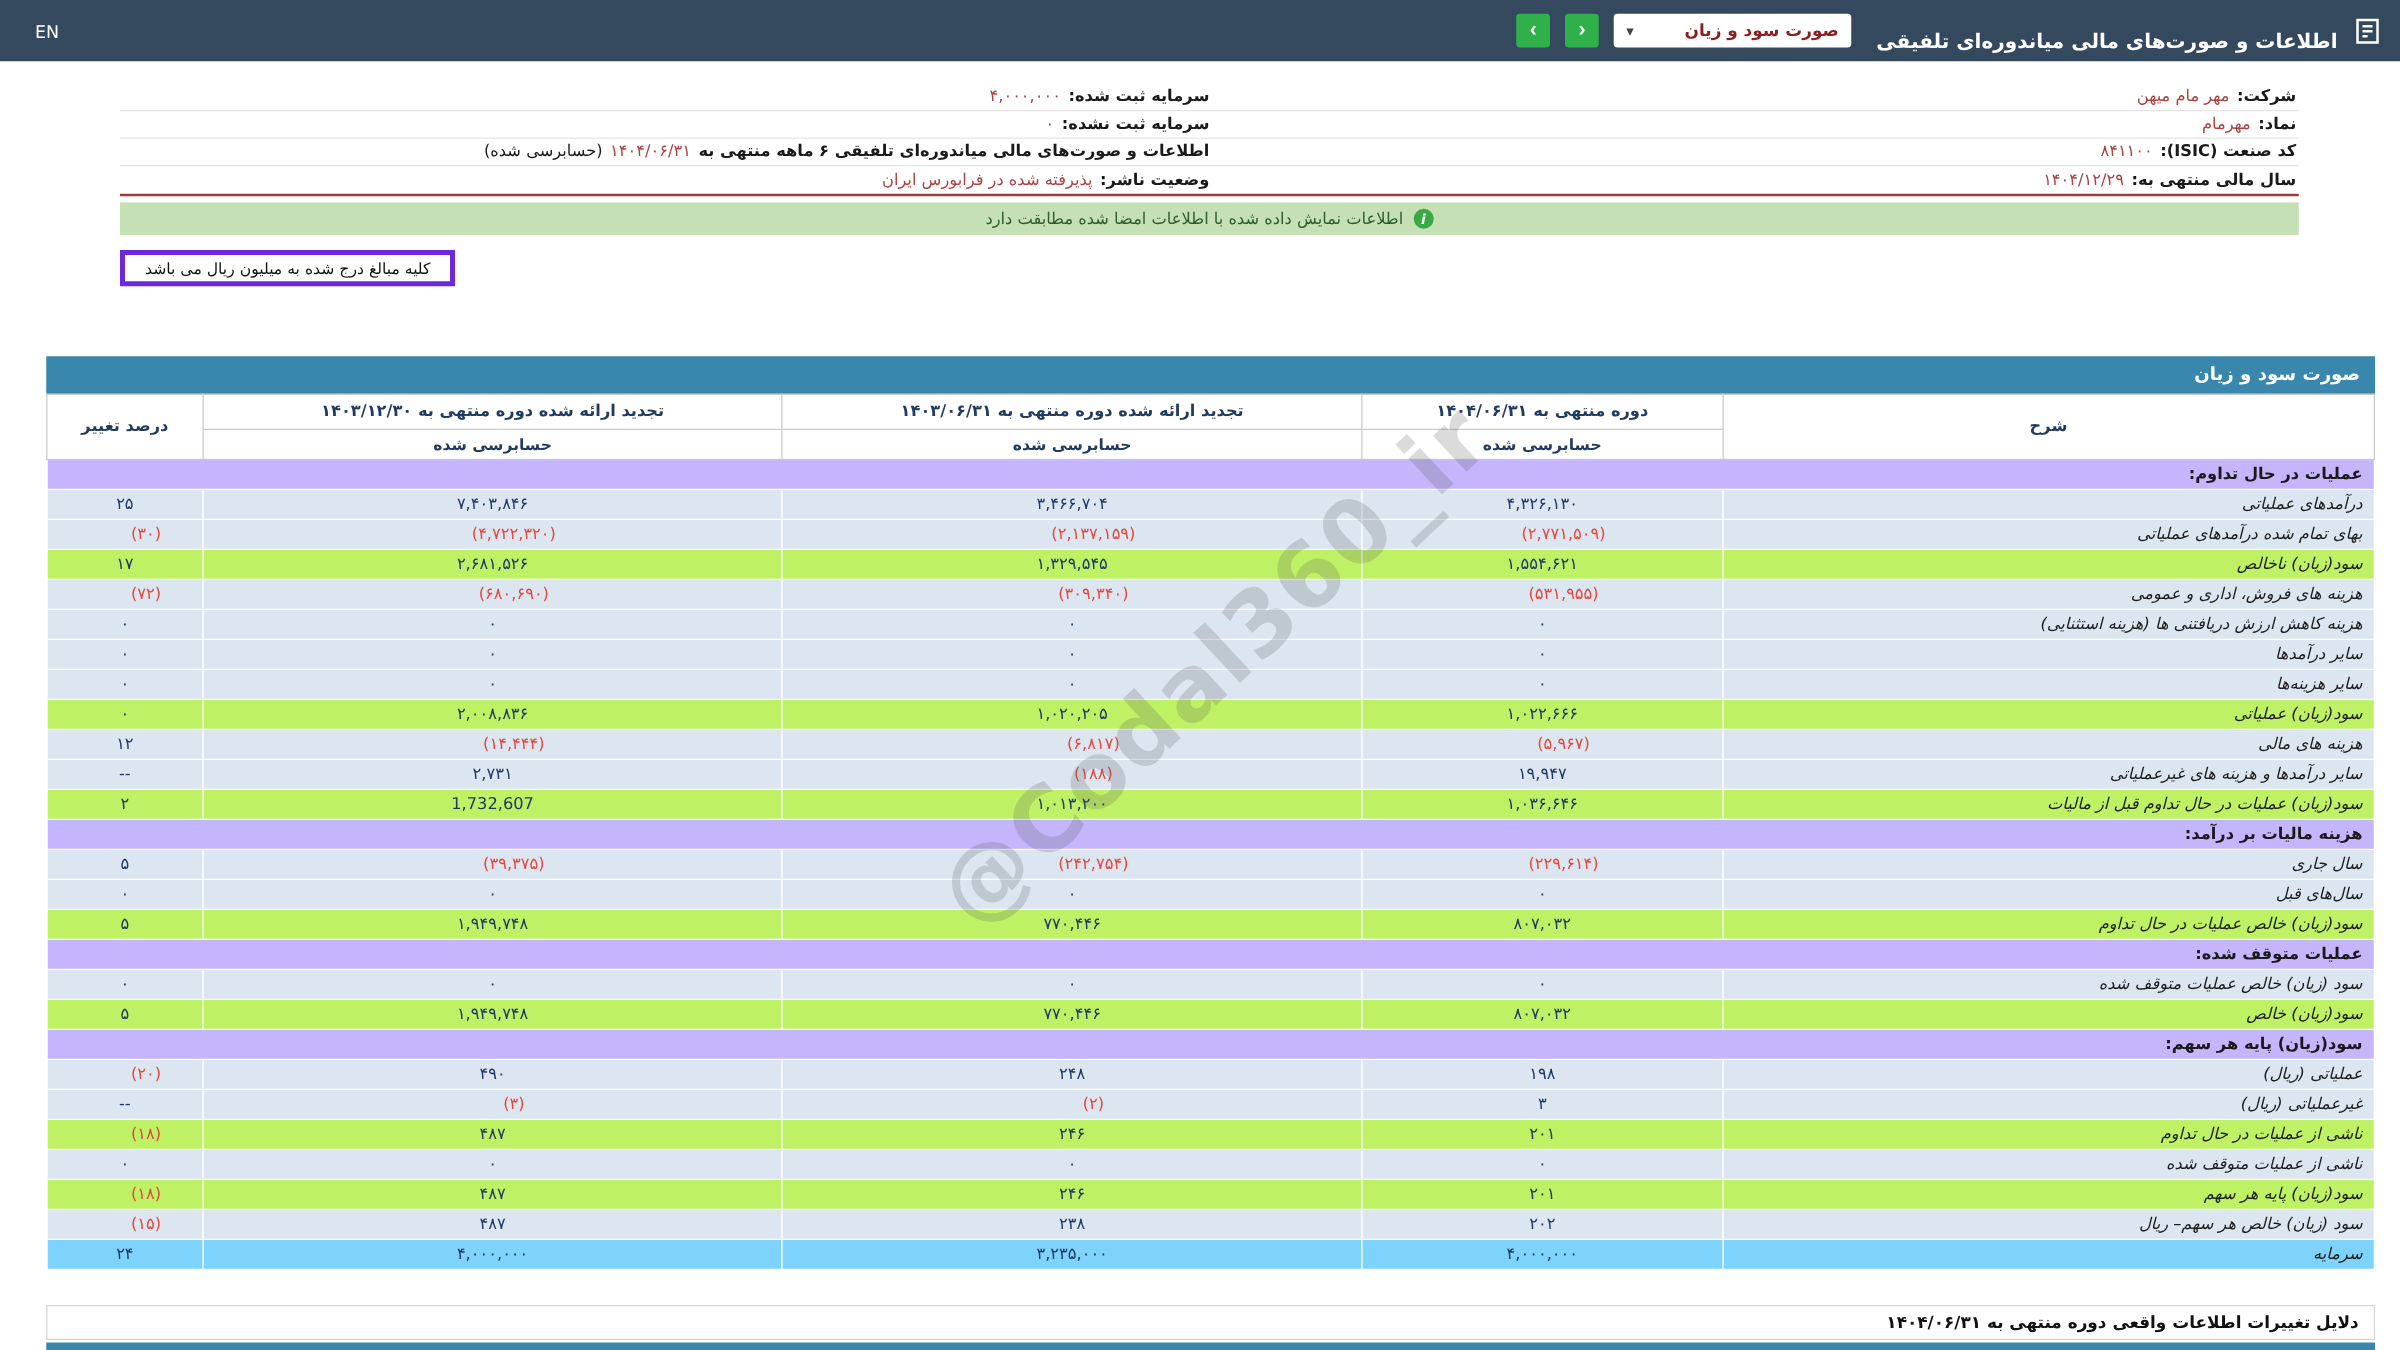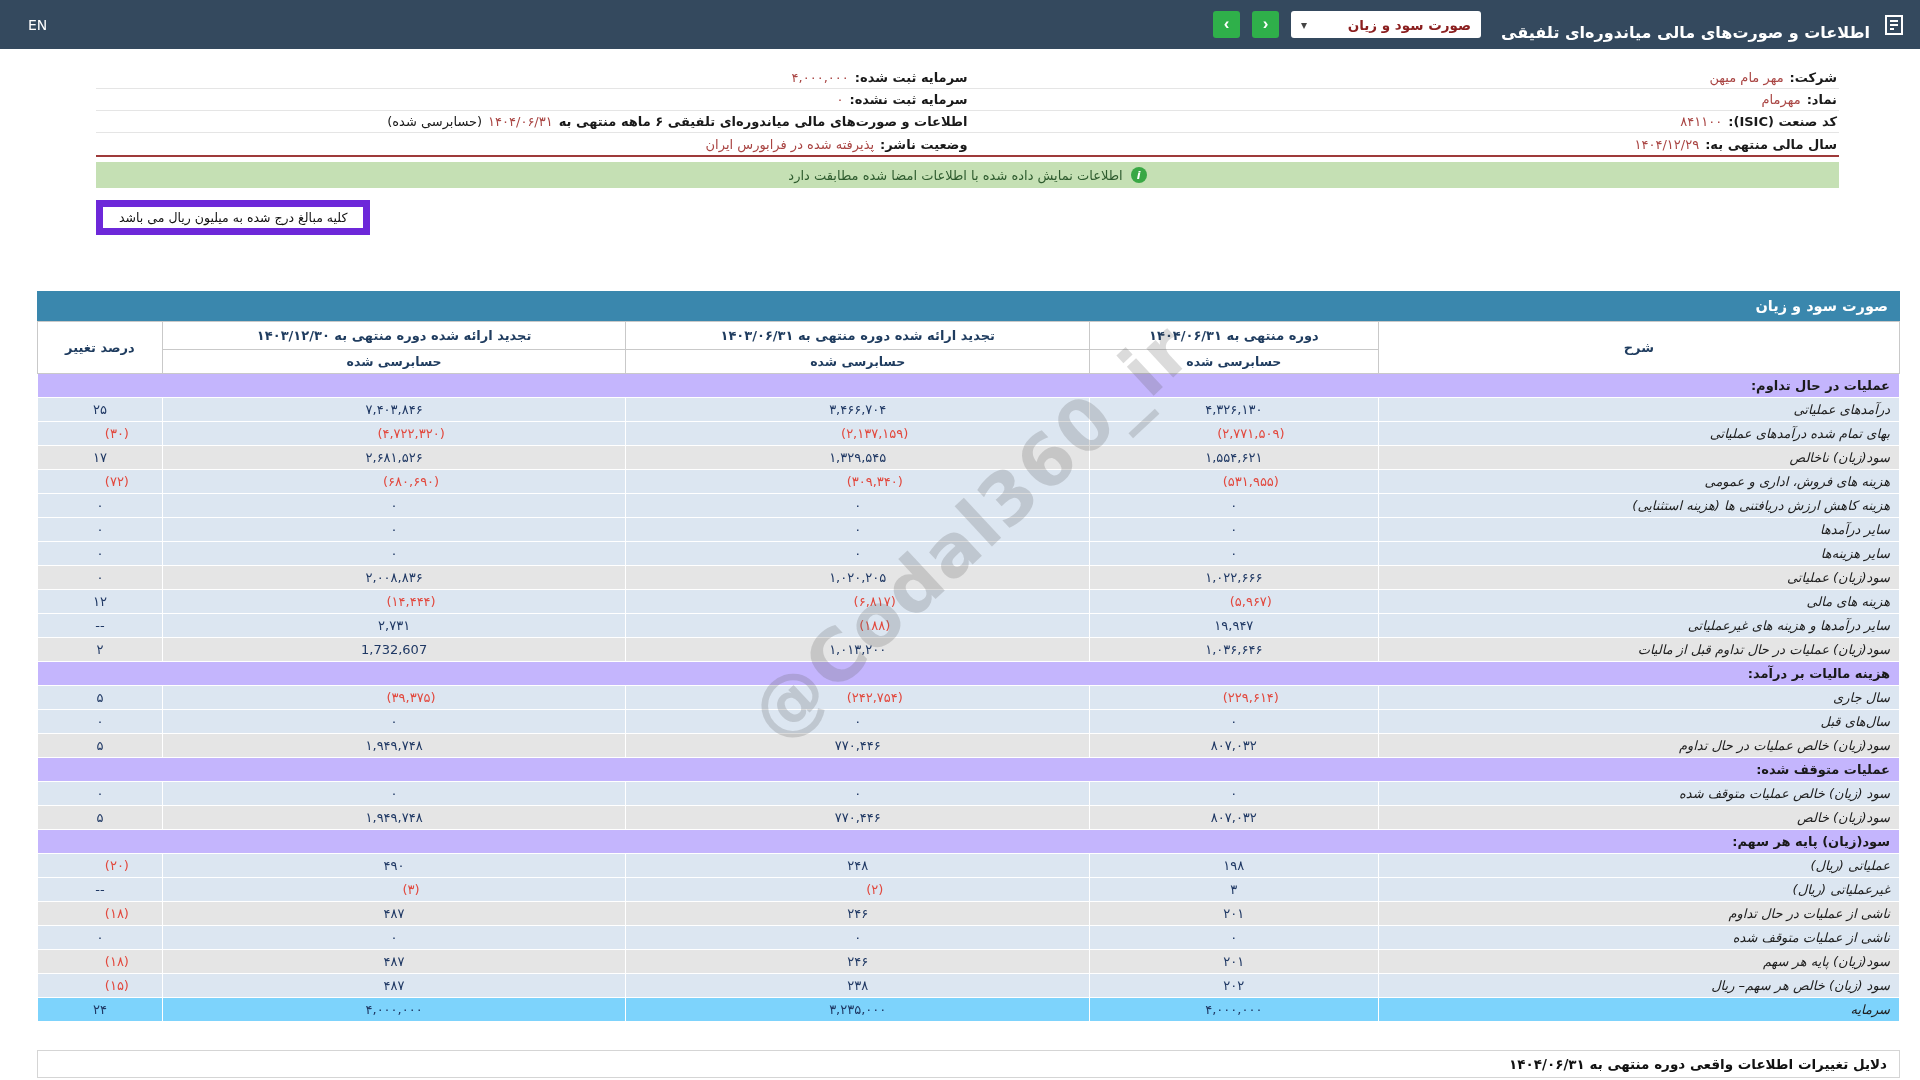--- a/index.html
+++ b/index.html
@@ -56,21 +56,21 @@
     width: 16px; height: 16px; border-radius: 50%; background: #39a845; color: #fff;
     font-size: 11px; font-weight: bold; font-style: italic;
     display: flex; align-items: center; justify-content: center; flex: 0 0 auto;
   }
 
   
   .amounts-note {
     width: fit-content; margin: 12px auto 0 0;
     
     margin-right: auto; margin-left: 96px;
-    border: 7px solid #6d28d9; background: #fff;
+    border: 4px solid #6d28d9; background: #fff;
     padding: 3px 16px; font-size: 12.5px; color: #111;
   }
 
   
   .statement { margin: 56px 20px 0 37px; }
   .statement-title {
     background: #3a87ad; color: #fff; font-weight: bold; font-size: 14.5px;
     height: 30px; line-height: 30px; padding: 0 12px;
   }
   table { width: 100%; border-collapse: collapse; table-layout: fixed; border: 1px solid #c9c9c9; }
@@ -80,21 +80,21 @@
   }
   thead tr.subhead th { padding: 4px; font-size: 12.5px; }
   tbody td {
     font-size: 13px; line-height: 17px; padding: 3px 6px;
     border: 1px solid #ffffff; text-align: center; color: #1f3864;
   }
   tbody td.desc { text-align: right; padding-right: 9px; color: #1d1d1d; font-style: italic; }
   tbody td.num { direction: ltr; }
   tbody td.neg { color: #e2483d; padding-left: 40px; }
   tr.blue td { background: #dce6f1; }
-  tr.yellow td { background: #e5e5e5; }
+  tr.yellow td { background: #bef264; }
   tr.white td { background: #7dd3fc; }
   tr.section-row td {
     background: #c4b5fd; color: #1a1a1a; font-weight: bold;
     text-align: right; padding: 3px 9px; border: 1px solid #ffffff;
   }
 
   
   .footer-title {
     margin: 28px 20px 0 37px; border: 1px solid #d5d5d5; background: #fff;
     font-weight: bold; font-size: 13.5px; color: #111; padding: 5px 12px; text-align: right;

